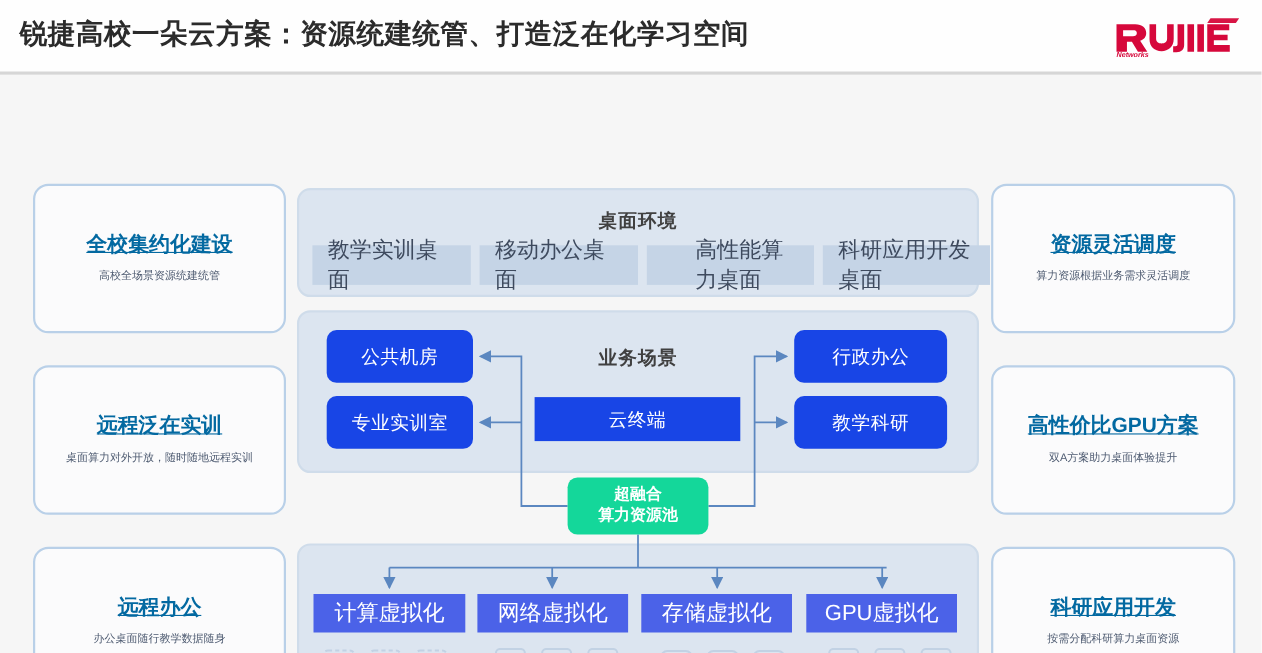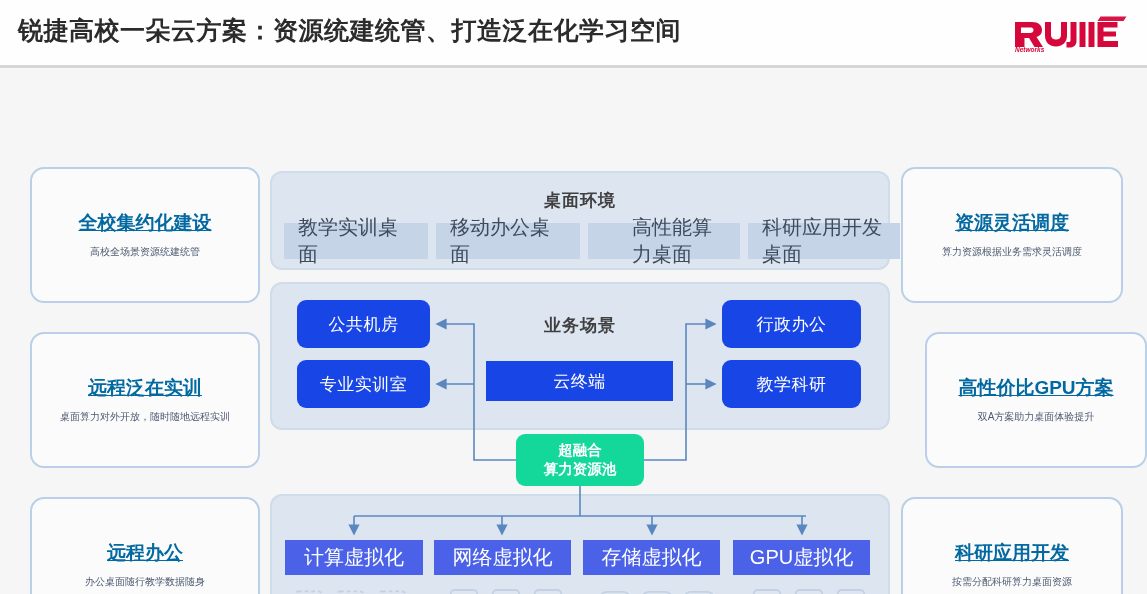--- a/index.html
+++ b/index.html
@@ -65,21 +65,21 @@
     font-size: 10px;
     color: #4d5a70;
     line-height: 1.55;
     max-width: 200px;
   }
 
   .left-1  { left: 30px;  top: 99px;  width: 230px; height: 136px; }
   .left-2  { left: 30px;  top: 264px; width: 230px; height: 136px; }
   .left-3  { left: 30px;  top: 429px; width: 230px; height: 136px; }
   .right-1 { left: 901px; top: 99px;  width: 222px; height: 136px; }
-  .right-2 { left: 925px; top: 264px; width: 222px; height: 136px; }
+  .right-2 { left: 901px; top: 264px; width: 222px; height: 136px; }
   .right-3 { left: 901px; top: 429px; width: 222px; height: 136px; }
 
   
   .panel {
     position: absolute;
     background: #dce5f0;
     border: 2px solid #cfdcea;
     border-radius: 12px;
   }
   .panel-desktop { left: 270px; top: 103px; width: 620px; height: 99px; }

